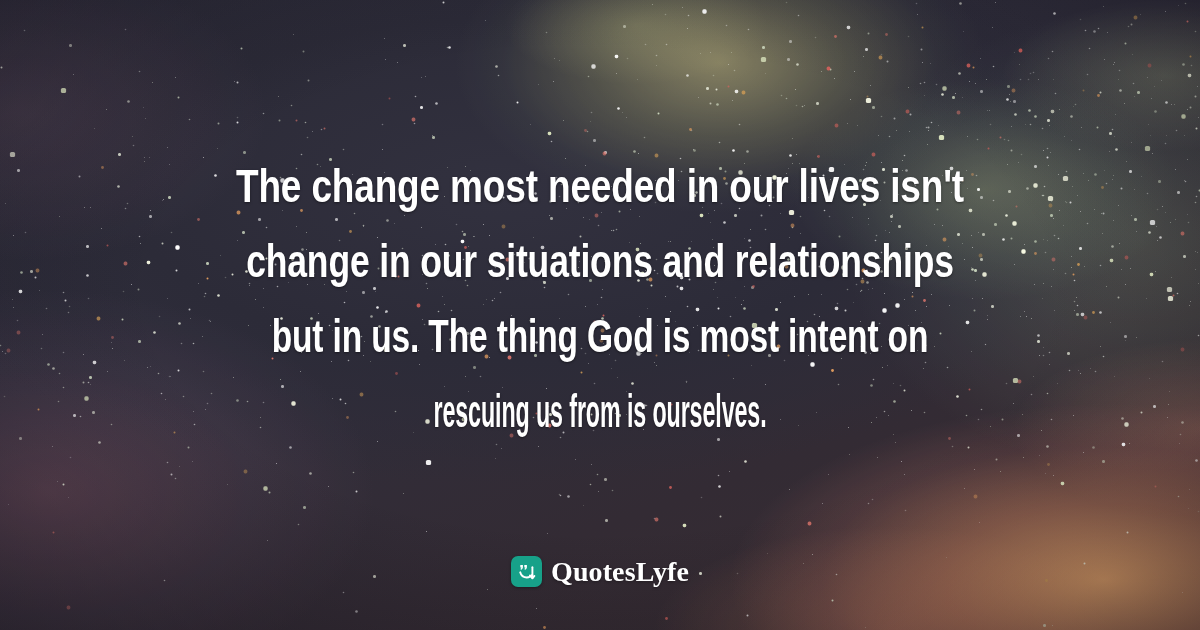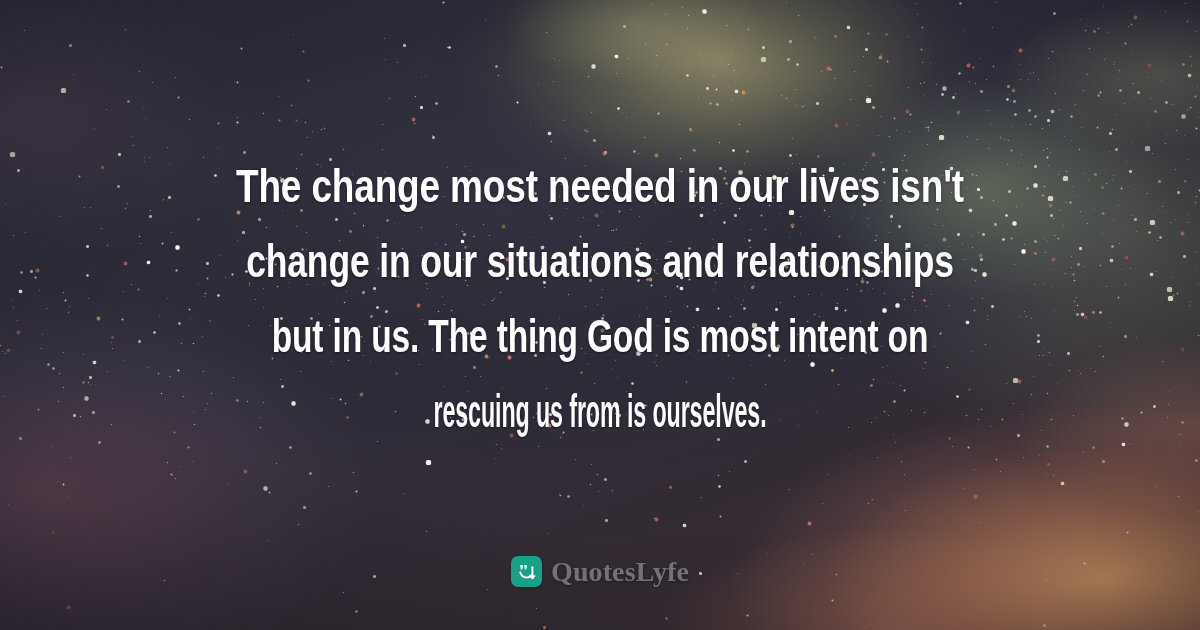--- a/index.html
+++ b/index.html
@@ -111,21 +111,21 @@
   .logo-mark {
     width:31px; height:31px;
     border-radius:7px;
     background:#17a189;
     display:flex; align-items:center; justify-content:center;
     flex:0 0 auto;
     box-shadow:0 1px 3px rgba(0,0,0,0.35);
   }
   .logo-mark svg { display:block; }
   .logo-text {
-    color:#737373;
+    color:#ffffff;
     font-family:"Liberation Serif", "DejaVu Serif", serif;
     font-weight:700;
     font-size:28px;
     line-height:31px;
     letter-spacing:0.1px;
     text-shadow:0 1px 3px rgba(0,0,0,0.4);
   }
 </style>
 </head>
 <body>

